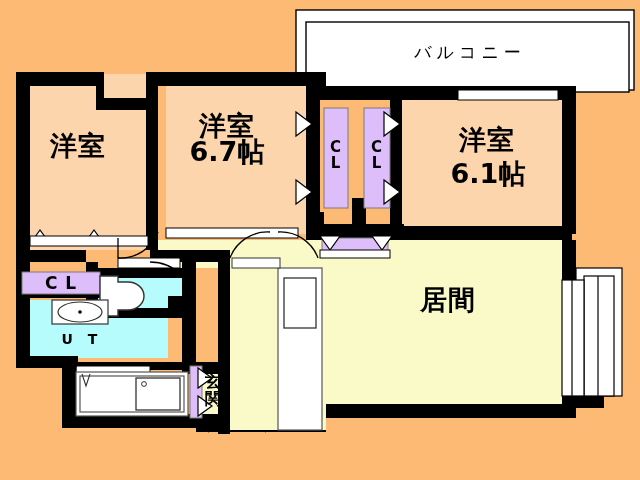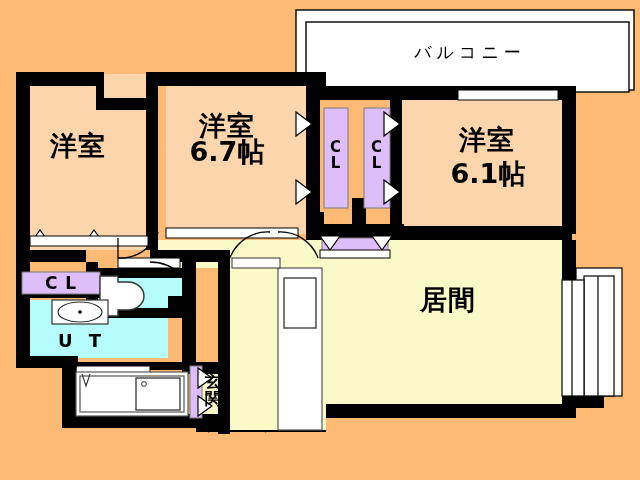--- a/index.html
+++ b/index.html
@@ -6,21 +6,21 @@
   body{width:640px;height:480px;overflow:hidden;
        font-family:"DejaVu Sans","Liberation Sans",sans-serif;}
   #plan{position:relative;width:640px;height:480px;background:#fdba74;}
   #plan svg{position:absolute;left:0;top:0;}
   .lbl{position:absolute;text-align:center;line-height:1.02;
        color:#000;white-space:pre;pointer-events:none;}
   .room-name{font-size:27px;font-weight:bold;letter-spacing:1px;}
   .room-size{font-size:27px;font-weight:bold;letter-spacing:0px;}
   .cl-lbl{font-size:15px;font-weight:bold;letter-spacing:1px;line-height:1.05;}
   .balcony-lbl{font-size:17px;font-weight:normal;letter-spacing:5px;}
-  .ut-lbl{font-size:18px;font-weight:bold;letter-spacing:5px;}
+  .ut-lbl{font-size:14px;font-weight:bold;letter-spacing:5px;}
   .genkan-lbl{font-size:16px;font-weight:bold;line-height:1.06;}
 </style>
 </head>
 <body>
 
 <div id="plan">
 
   <svg width="640" height="480" viewBox="0 0 640 480">
 
     <g>

